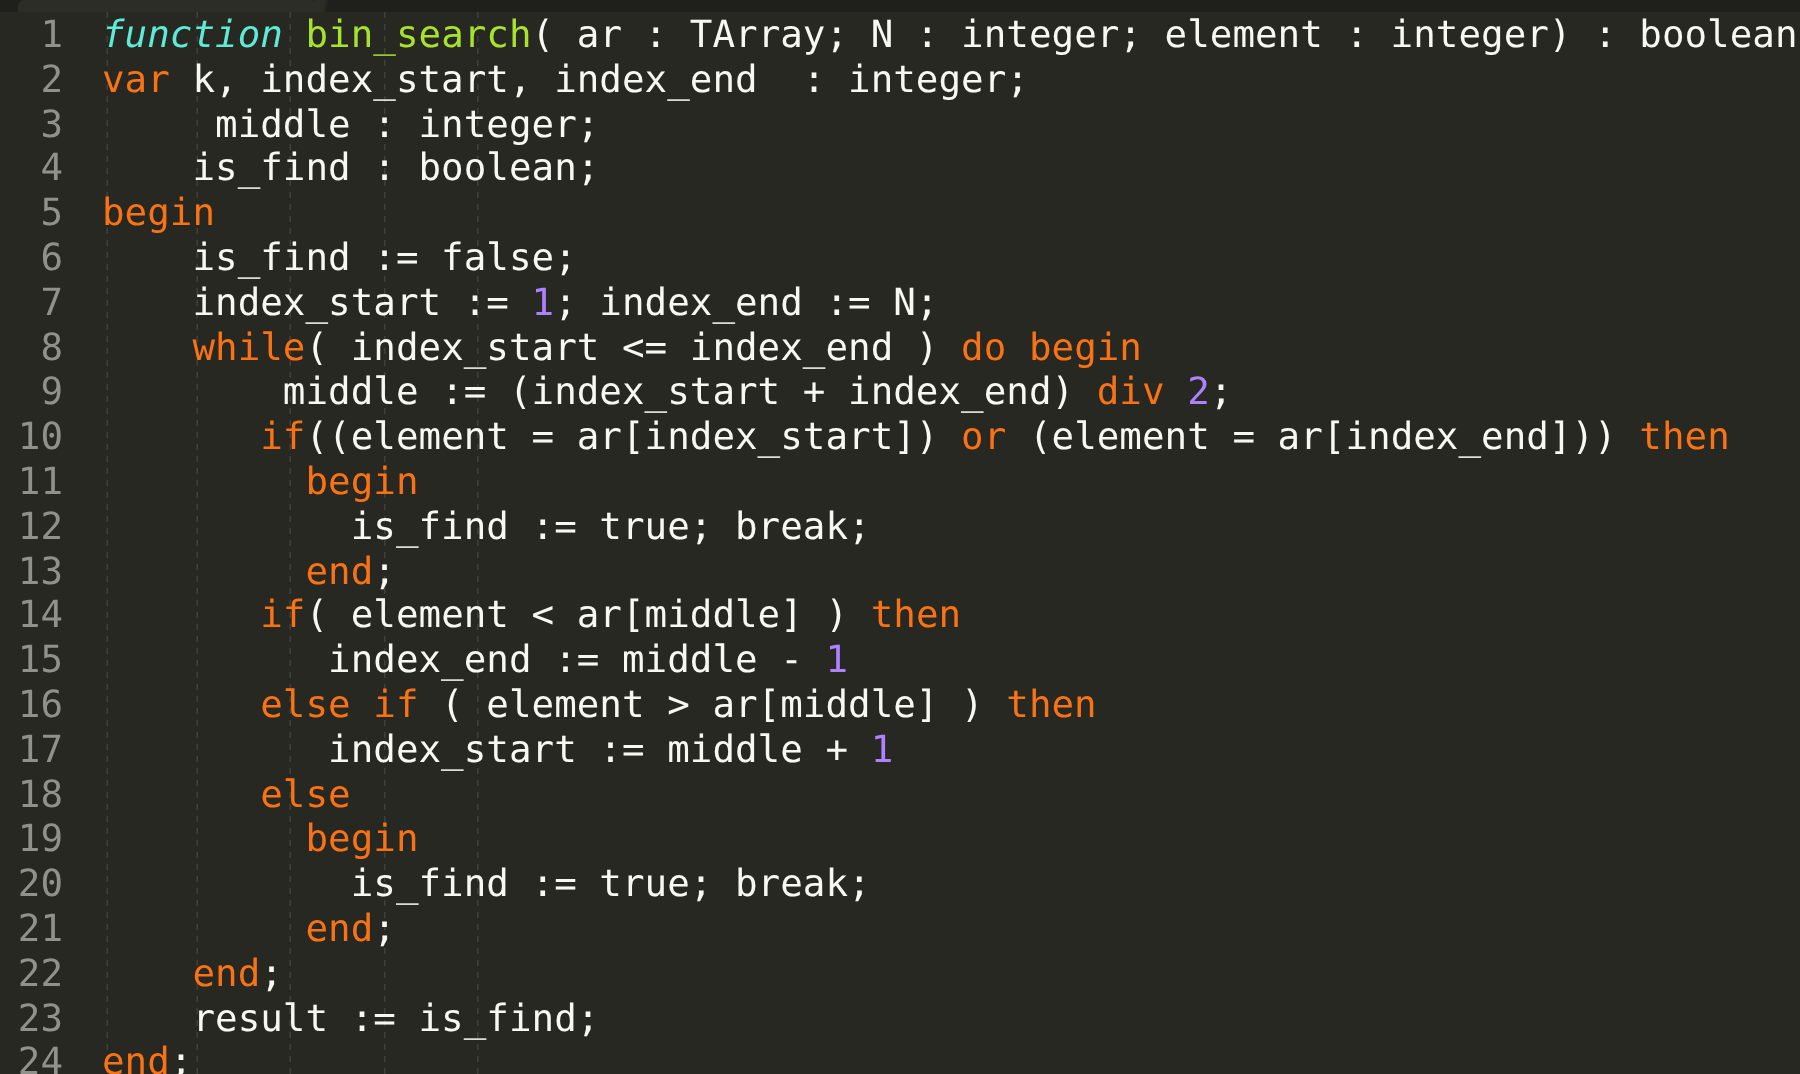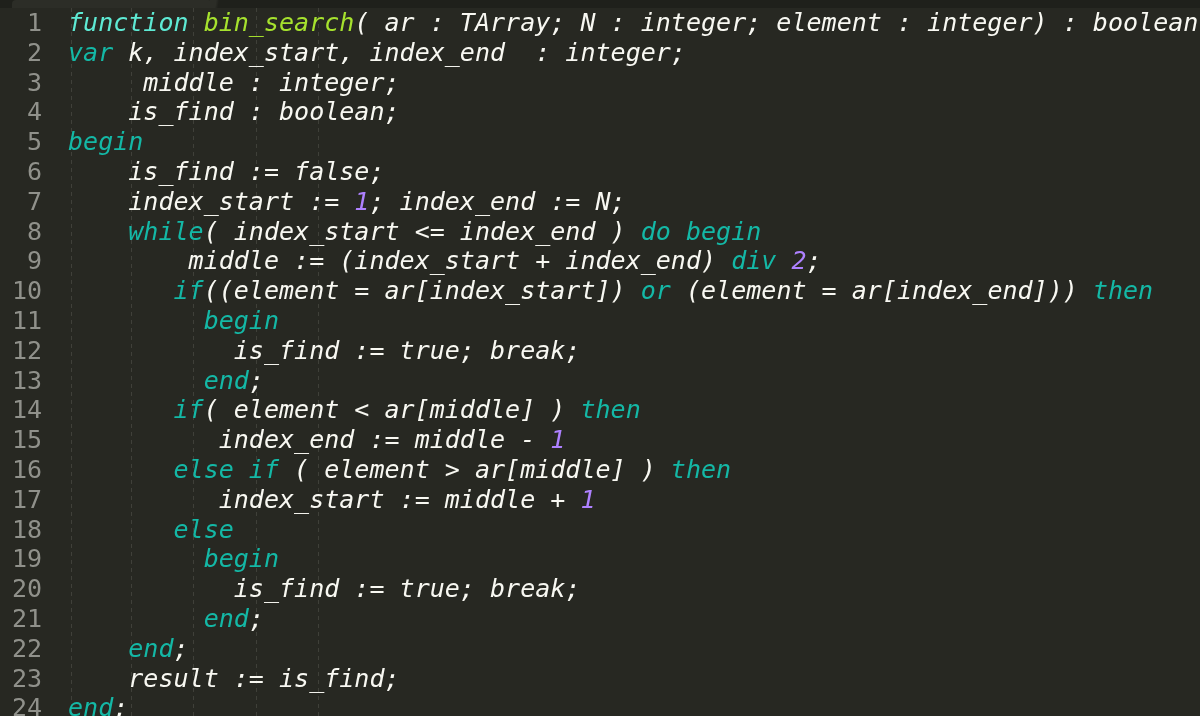--- a/index.html
+++ b/index.html
@@ -96,22 +96,22 @@
   .codeline {
     position: absolute;
     left: 0;
     height: 29.8px;
     line-height: 29.8px;
     font-size: 25px;
     color: #f8f8f2;
     white-space: pre;
     letter-spacing: 0.02px;
   }
-  .tok { white-space: pre; font-style: italic; }
-  .kw   { color: #14b8a6; }
+  .tok { white-space: pre; }
+  .kw   { color: #f97316; }
   .fn   { color: #5eead4; font-style: italic; }
   .name { color: #a6e22e; }
   .num  { color: #ae81ff; }
   .plain{ color: #f8f8f2; }
 </style>
 </head>
 <body>
 
 <div id="editor">
 

